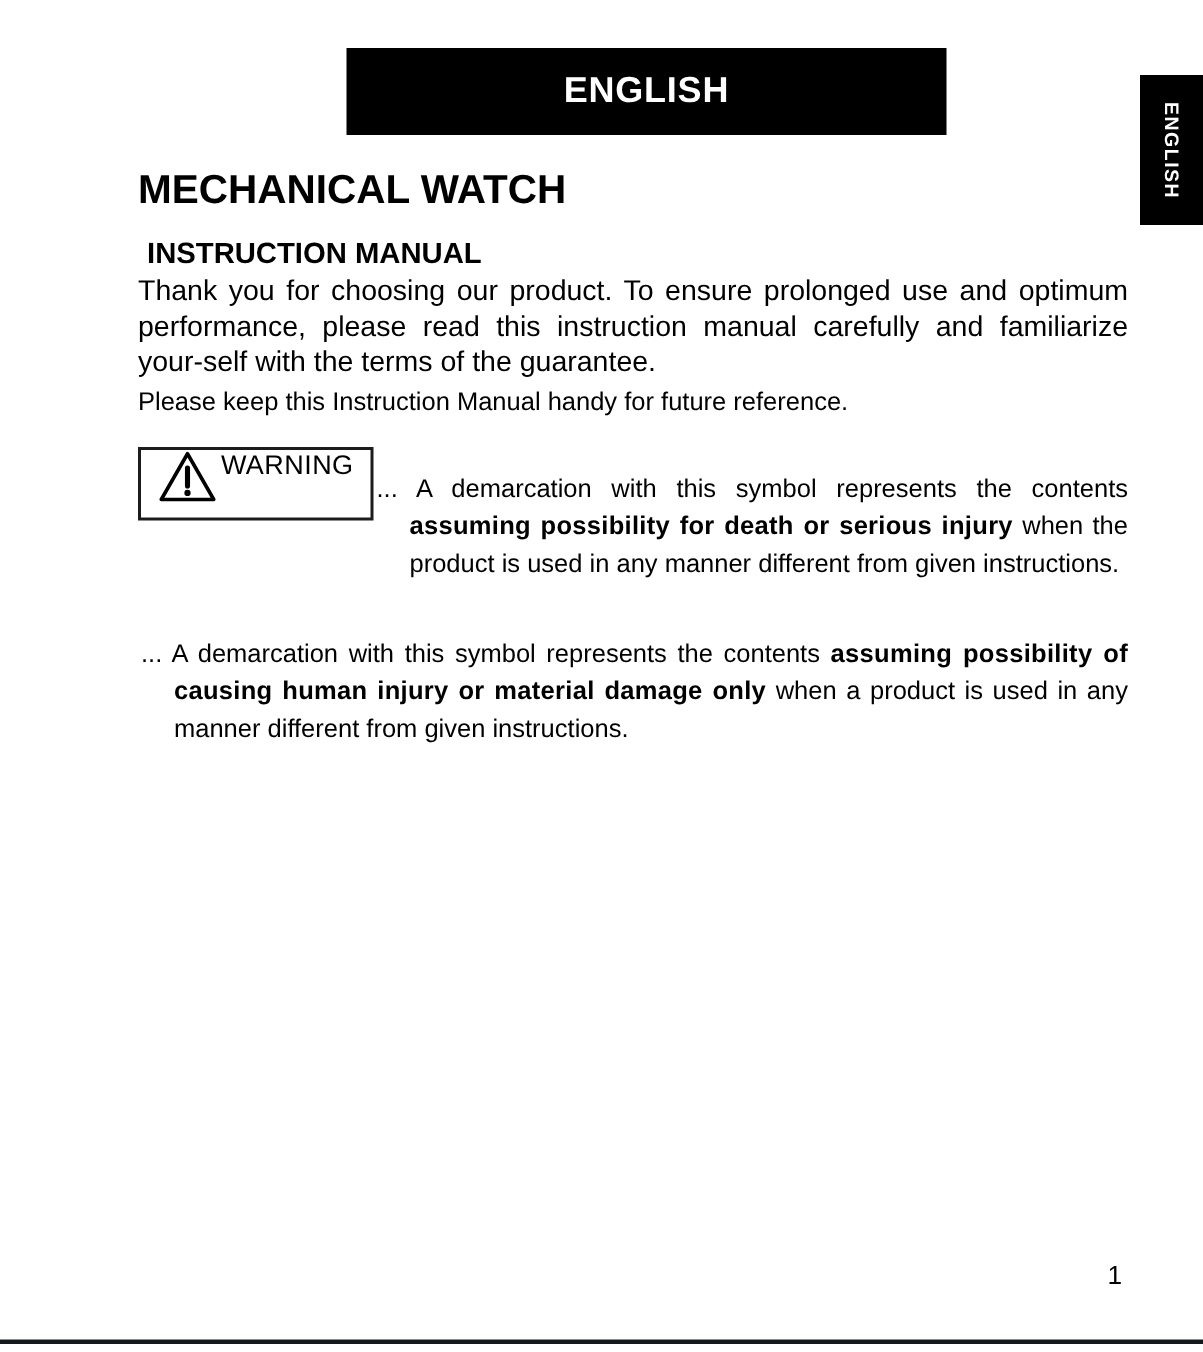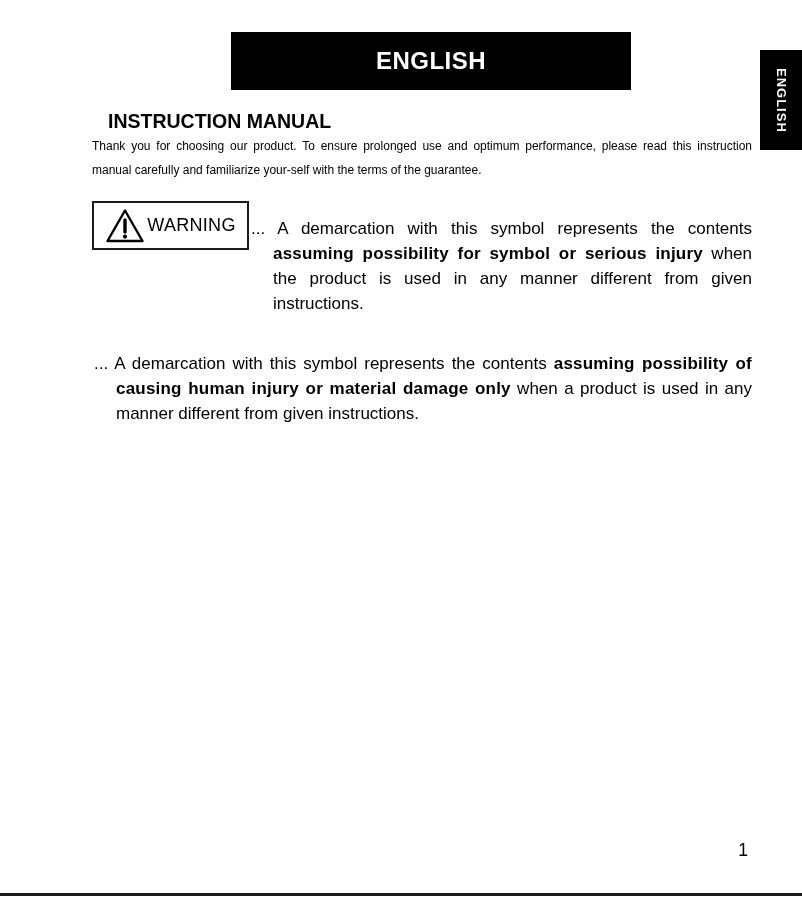--- a/index.html
+++ b/index.html
@@ -38,45 +38,45 @@
   
   .content {
     position: absolute; left: 92px; top: 110px; width: 660px;
   }
   .page-title {
     font-size: 27px; font-weight: bold; line-height: 32px;
     margin: 0 0 16px 0;
   }
   .section-heading {
     font-size: 19.5px; font-weight: bold; line-height: 22px;
-    margin: 0 0 3px 16px;
+    margin: 0 0 3px 6px;
   }
   .safety-heading {
     font-size: 19.5px; font-weight: bold; line-height: 22px;
     margin: 9px 0 3px 0;
   }
   .diamond { font-size: 17px; margin-right: 7px; }
   .body-par {
-    font-size: 12px; line-height: 23.6px;
+    font-size: 19px; line-height: 23.6px;
     text-align: justify; margin: 0;
   }
   .note-par {
     font-size: 17px; line-height: 23.6px;
     margin: 2px 0 0 0;
   }
 
   
   .notice-row { display: flex; align-items: flex-start; }
   .notice-row.first { margin-top: 17px; }
   .notice-row.second { margin-top: 1px; }
   .notice-box {
     flex: none;
     width: 153px; height: 45px;
     border: 2px solid #1c1c1c;
-    display: flex; align-items: center; justify-content: center;
+    display: flex; align-items: flex-start; justify-content: center;
     gap: 2px; margin-top: 2px;
   }
   .notice-icon svg { display: block; }
   .notice-label { font-size: 18px; letter-spacing: 0.3px; }
   .notice-desc {
     flex: 1; margin-left: 2px;
     font-size: 17px; line-height: 25px;
     text-align: justify;
     padding-left: 22px; text-indent: -22px;
   }
@@ -99,37 +99,39 @@
 <div class="banner">
   <span class="banner-label">ENGLISH</span>
 </div>
 
 <div class="side-tab">
   <span class="side-tab-label">ENGLISH</span>
 </div>
 
 <div class="content">
 
+  <h1 class="page-title">MECHANICAL WATCH</h1>
 
   <h2 class="section-heading">INSTRUCTION MANUAL</h2>
   <p class="body-par">Thank you for choosing our product. To ensure prolonged use and optimum performance, please read this instruction manual carefully and familiarize your-self with the terms of the guarantee.</p>
+  <p class="note-par">Please keep this Instruction Manual handy for future reference.</p>
 
 
   <div class="notice-row first">
     <div class="notice-box">
       <span class="notice-icon">
         <svg width="40" height="36" viewBox="0 0 40 36">
           <path d="M20 2.5 L37.5 33 L2.5 33 Z" fill="none" stroke="#000" stroke-width="2.4" stroke-linejoin="round"></path>
           <path d="M20 12 L20 24" stroke="#000" stroke-width="3.4" stroke-linecap="round"></path>
           <circle cx="20" cy="28.6" r="2.1" fill="#000"></circle>
         </svg>
       </span>
       <span class="notice-label">WARNING</span>
     </div>
-    <p class="notice-desc"><span>... A demarcation with this symbol represents the contents </span><b>assuming possibility for symbol or serious injury</b><span> when the product is used in any manner different from given instructions.</span></p>
+    <p class="notice-desc"><span>... A demarcation with this symbol represents the contents </span><b>assuming possibility for death or serious injury</b><span> when the product is used in any manner different from given instructions.</span></p>
   </div>
 
   <div class="notice-row second">
     <p class="notice-desc"><span>... A demarcation with this symbol represents the contents </span><b>assuming possibility of causing human injury or material damage only</b><span> when a product is used in any manner different from given instructions.</span></p>
   </div>
 
 </div>
 
 <div class="page-number">1</div>
 <div class="bottom-rule"></div>

